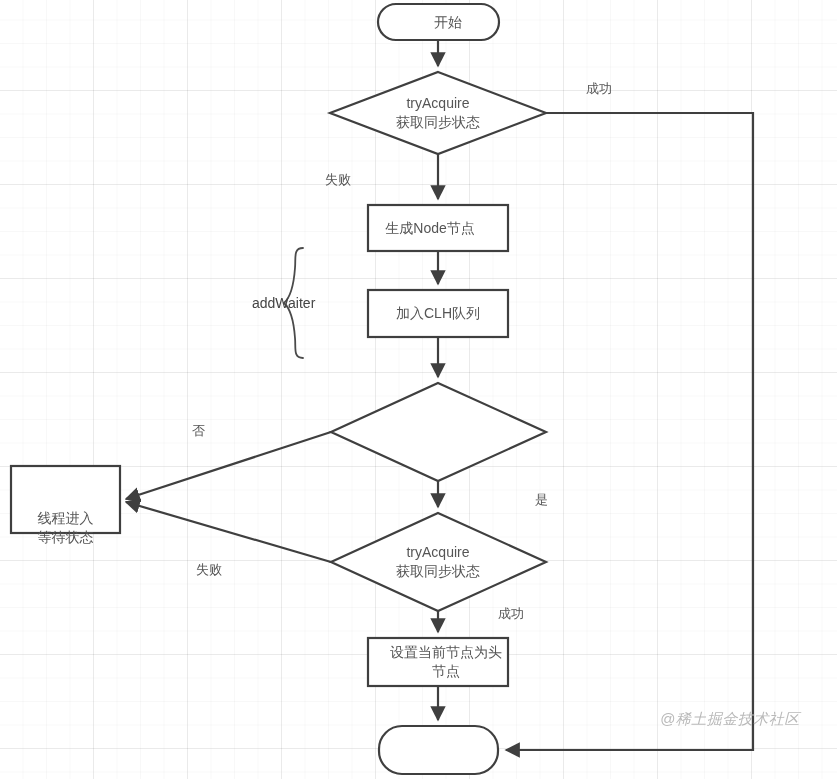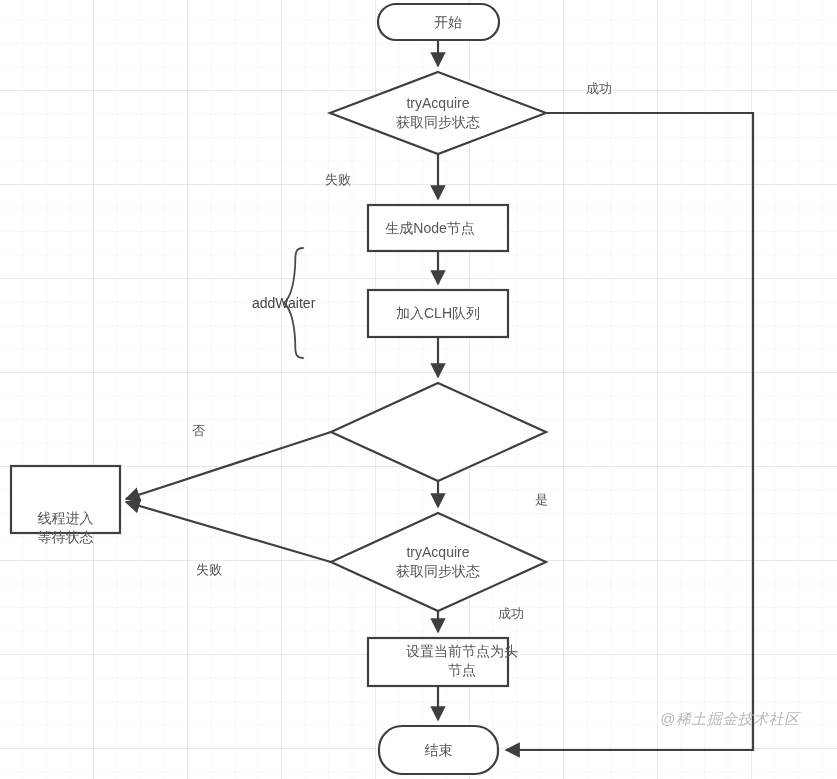--- a/index.html
+++ b/index.html
@@ -140,24 +140,23 @@
 
   <div class="node-text" style="left:368px; top:290px; width:140px; height:47px;">加入CLH队列</div>
 
 
   <div class="node-text" style="left:11px; top:466px; width:109px; height:67px;margin-top:28px;">线程进入
 等待状态</div>
 
   <div class="node-text" style="left:368px; top:537px; width:140px; height:50px;">tryAcquire
 获取同步状态</div>
 
-  <div class="node-text" style="left:386px; top:638px; width:152px; height:48px;font-family:Liberation Mono, monospace;">设置当前节点为头
+  <div class="node-text" style="left:370px; top:638px; width:152px; height:48px;">设置当前节点为头
 节点</div>
 
-  <div class="node-text" style="left:379px; top:726px; width:119px; height:48px;">结束</div>
 
   <div class="edge-label" style="left:586px; top:81px;">成功</div>
 
   <div class="edge-label" style="left:325px; top:172px;">失败</div>
 
   <div class="edge-label" style="left:192px; top:423px;">否</div>
 
   <div class="edge-label" style="left:535px; top:492px;">是</div>
 
   <div class="edge-label" style="left:196px; top:562px;">失败</div>

